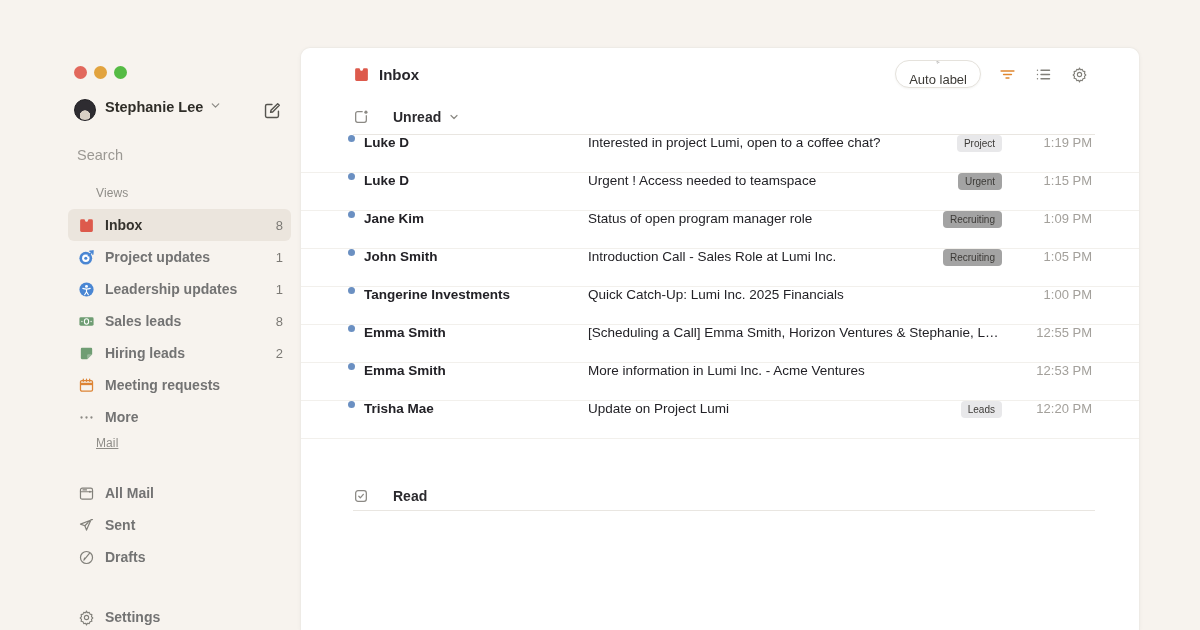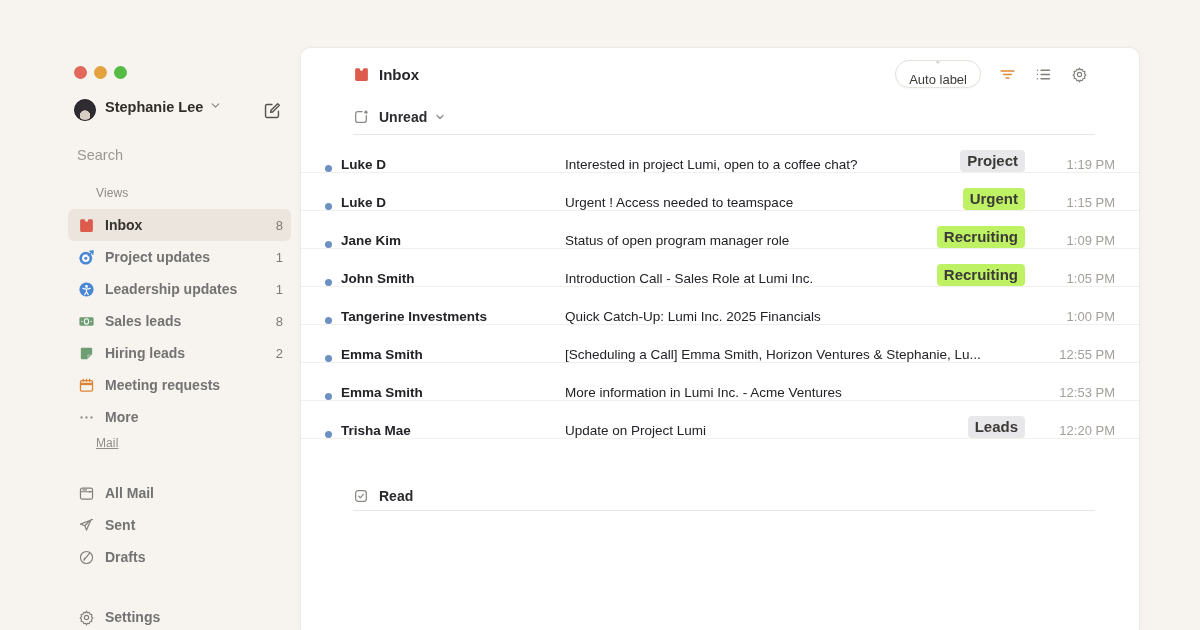--- a/index.html
+++ b/index.html
@@ -52,35 +52,35 @@
   .card-header { height:52px; display:flex; align-items:center; padding:0 50px 0 52px; }
   .card-title { font-size:15px; font-weight:700; color:#27262b; margin-left:9px; }
   .header-actions { margin-left:auto; display:flex; align-items:center; gap:16px; }
   .pill { display:flex; align-items:center; gap:7px; height:28px; padding:0 13px;
     background:#fff; border:1px solid #e5e2dc; border-radius:15px; cursor:pointer;
     box-shadow:0 1px 2px rgba(60,50,30,0.05);flex-direction:column; }
   .pill span { font-size:13px; font-weight:500; color:#3c3a36; }
   .icon-btn { background:none; border:none; width:20px; height:20px; cursor:pointer; display:flex; align-items:center; justify-content:center; }
 
   .group-header { display:flex; align-items:center; padding:0 52px; height:34px; }
-  .group-header .glabel { font-size:14px; font-weight:700; color:#2b2a2e; margin-left:10px; }
+  .group-header .glabel { font-size:14px; font-weight:700; color:#2b2a2e; margin-left:24px; }
   .group-header svg.chev { margin-left:7px; }
   .hdr-divider { border-bottom:1px solid #e9e6e1; margin:0 44px 0 52px; }
   .read-header { margin-top:43px; height:28px; }
 
-  .email-row { display:flex; align-items:flex-end; height:38px; padding:0 24px; border-bottom:1px solid #f2f0ec; cursor:pointer; }
+  .email-row { display:flex; align-items:flex-start; height:38px; padding:0 47px; border-bottom:1px solid #f2f0ec; cursor:pointer; }
   .udot { width:7px; height:7px; border-radius:50%; background:#6b90c2; flex:none; margin-right:9px; }
   .sender { width:176px; flex:none; font-size:13.5px; font-weight:700; color:#232227;
     white-space:nowrap; overflow:hidden; }
   .subject { flex:1; min-width:0; font-size:13.5px; color:#232227;
     white-space:nowrap; overflow:hidden; text-overflow:ellipsis;margin-left:48px; }
-  .tag { flex:none; margin-left:12px; font-size:15px; font-weight:700; color:#3c3a37;
+  .tag { flex:none; margin-left:12px; font-size:10px; font-weight:400; color:#3c3a37;
     padding:3px 7px; border-radius:4px; line-height:1.1; }
   .tag.gray { background:#e8e8ea; }
-  .tag.pink { background:#bef264; }
+  .tag.pink { background:#a3a3a3; }
   .time { flex:none; width:78px; margin-left:12px; text-align:right; font-size:13px; color:#a3a09b; }
 </style>
 </head>
 <body>
 
 <div class="window">
 
   <aside class="sidebar">
 
     <div class="traffic">

